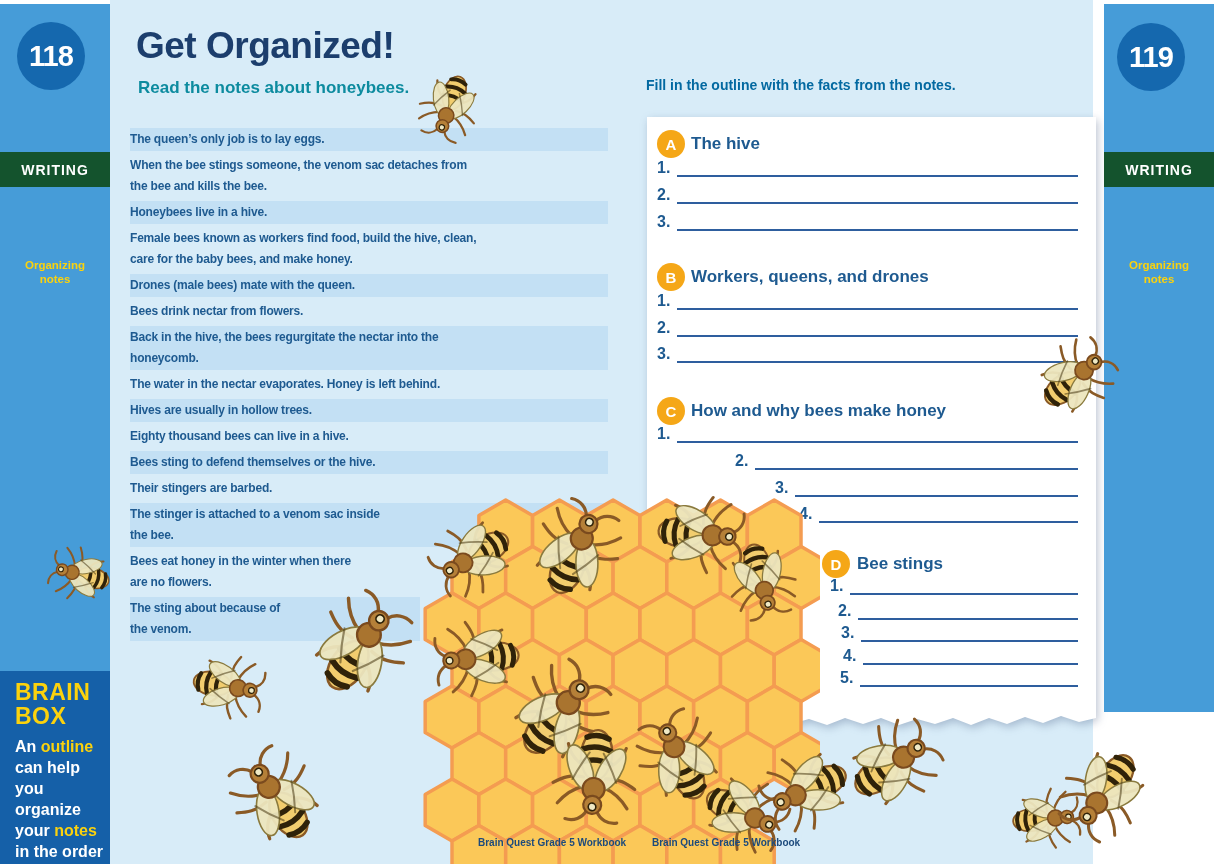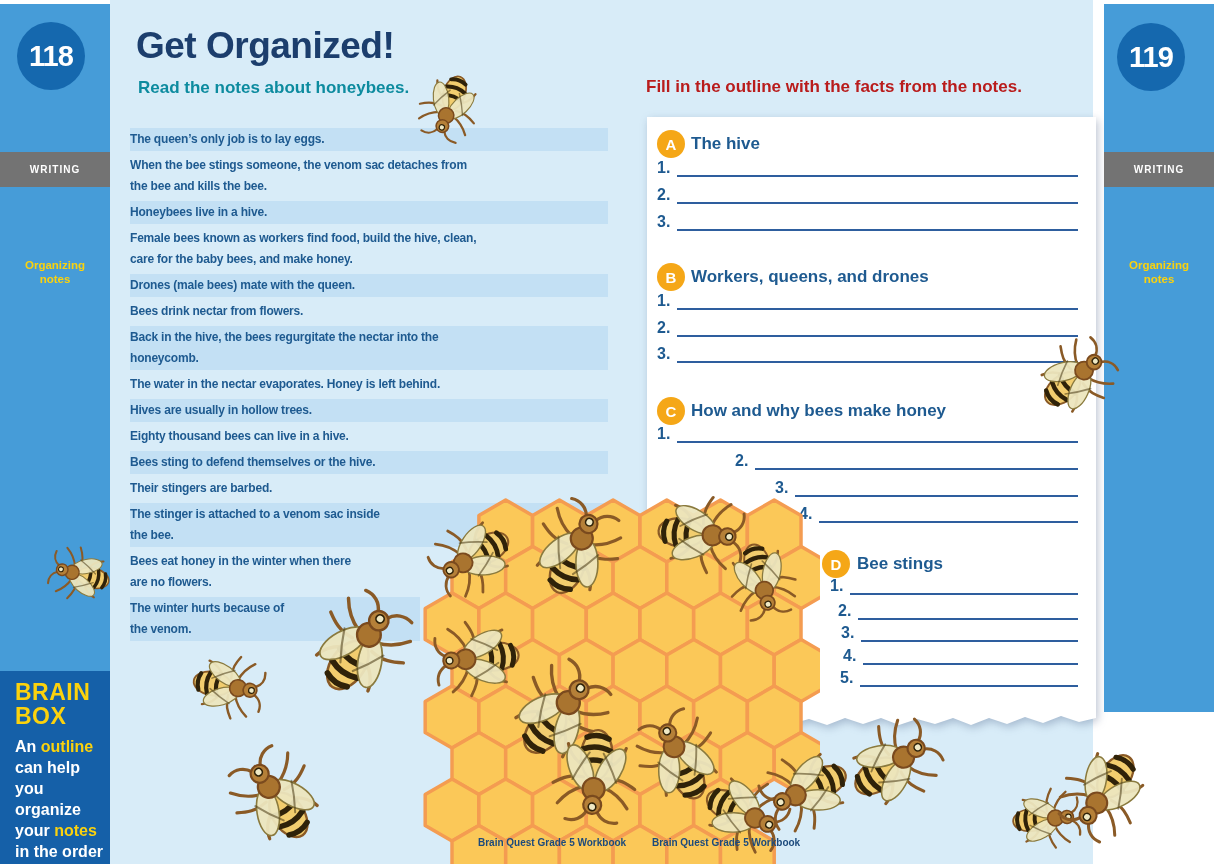--- a/index.html
+++ b/index.html
@@ -16,21 +16,21 @@
   .sidebar-right { left:1104px; }
   .page-circle {
     position:absolute; width:68px; height:68px; border-radius:50%;
     background:#1568AE; color:#ffffff; font-size:29px; font-weight:bold;
     display:flex; align-items:center; justify-content:center; letter-spacing:-1px;
   }
   .sidebar-left  .page-circle { left:17px; top:18px; }
   .sidebar-right .page-circle { left:13px; top:19px; }
   .tab-band {
     position:absolute; top:148px; left:0; width:110px; height:35px;
-    background:#737373; color:#ffffff; font-size:10px; font-weight:bold;
+    background:#14532d; color:#ffffff; font-size:14px; font-weight:bold;
     letter-spacing:1px; display:flex; align-items:center; justify-content:center;
   }
   .margin-label {
     position:absolute; top:255px; left:0; width:110px; text-align:center;
     color:#FBD20D; font-size:11.5px; font-weight:bold; line-height:1.2;
   }
   .margin-label span { display:inline-block; width:72px; }
 
   
   .brain-box { position:absolute; top:628px; left:0; width:110px; height:203px; background:#1560A8;margin-top:39px; }
@@ -62,21 +62,21 @@
     color:#1E5A90; font-size:12px; font-weight:bold; line-height:21px;
     padding:1px 6px 1px 0; margin-bottom:3px; white-space:pre-line;
     letter-spacing:-0.2px; box-sizing:border-box;
   }
   .note.hl { background:#C3E0F4; }
   .note:nth-child(15) { width:290px; }
 
   
   .right-instruction {
     position:absolute; left:646px; top:77px; z-index:2;
-    font-size:17px; font-weight:bold; color:#b91c1c;
+    font-size:14px; font-weight:bold; color:#0369a1;
   }
   .card-wrap { position:absolute; left:647px; top:117px; z-index:5;
     filter:drop-shadow(2px 3px 4px rgba(70,90,130,.35)); }
   .outline-card {
     position:relative; width:449px; height:616px; background:#ffffff;
     clip-path:polygon(0px 0px,449px 0px,449px 601px,432px 605px,414px 599px,396px 606px,
       378px 600px,360px 607px,342px 601px,324px 608px,306px 601px,288px 607px,270px 602px,
       252px 608px,234px 601px,216px 607px,198px 601px,180px 608px,162px 602px,144px 607px,
       126px 600px,108px 606px,90px 601px,72px 607px,54px 602px,36px 606px,18px 601px,0px 607px);
   }
@@ -158,21 +158,21 @@
 honeycomb.</div>
       <div class="note">The water in the nectar evaporates. Honey is left behind.</div>
       <div class="note hl">Hives are usually in hollow trees.</div>
       <div class="note">Eighty thousand bees can live in a hive.</div>
       <div class="note hl">Bees sting to defend themselves or the hive.</div>
       <div class="note">Their stingers are barbed.</div>
       <div class="note hl">The stinger is attached to a venom sac inside
 the bee.</div>
       <div class="note">Bees eat honey in the winter when there
 are no flowers.</div>
-      <div class="note hl">The winter hurts because of
+      <div class="note hl">The sting about because of
 the venom.</div>
     </div>
 
   <div class="right-instruction">
     <span>Fill in the </span><b>outline</b><span> with the facts from the notes.</span>
   </div>
   <div class="card-wrap">
     <div class="outline-card" id="outline-card">
         <div class="section-circle" style="left: 10px; top: 13px;">A</div>
         <div class="section-title" style="left: 44px; top: 17px;">The hive</div>

